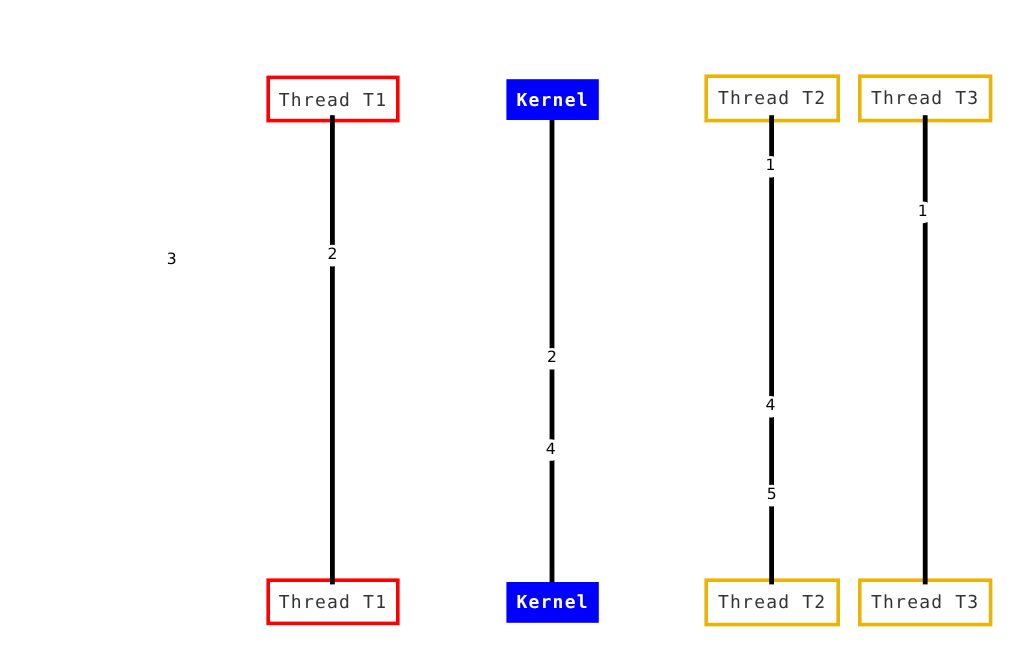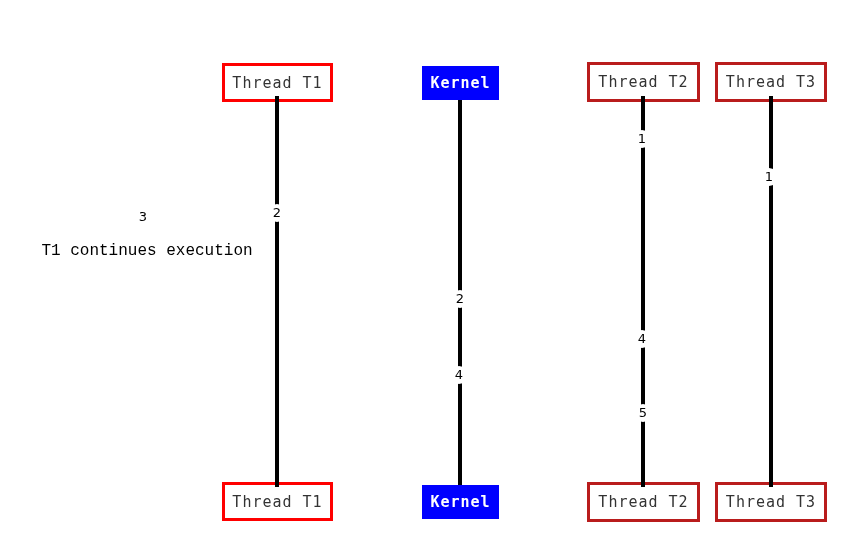--- a/index.html
+++ b/index.html
@@ -23,21 +23,21 @@
     justify-content: center;
     box-sizing: border-box;
     background: #ffffff;
     color: #333333;
     font-size: 15px;
     letter-spacing: 1px;
     white-space: nowrap;
     z-index: 2;
   }
   .tbox.red  { border: 3px solid #ff0000; }
-  .tbox.blue { border: 3px solid #b91c1c; }
+  .tbox.blue { border: 3px solid #eab308; }
   .tbox.kernel {
     background: #0000ff;
     color: #ffffff;
     border: none;
     z-index: 6;
     font-weight: bold;
   }
   .lifeline {
     position: absolute;
     width: 4px;
@@ -95,16 +95,15 @@
 
   <div class="marker" style="left:633px; top:130px;">1</div>
   <div class="marker" style="left:760px; top:168px;">1</div>
   <div class="marker" style="left:268px; top:204px;">2</div>
   <div class="marker" style="left:134px; top:208px;">3</div>
   <div class="marker" style="left:451px; top:290px;">2</div>
   <div class="marker" style="left:633px; top:330px;">4</div>
   <div class="marker" style="left:450px; top:366px;">4</div>
   <div class="marker" style="left:634px; top:404px;">5</div>
 
-  <div class="note" style="left:36px; top:238px; width:222px; height:25px;">T1 continues execution</div>
   <div class="note" style="left:31px; top:428px; width:237px; height:41px;"></div>
 
 </div>
 
 </body></html>

